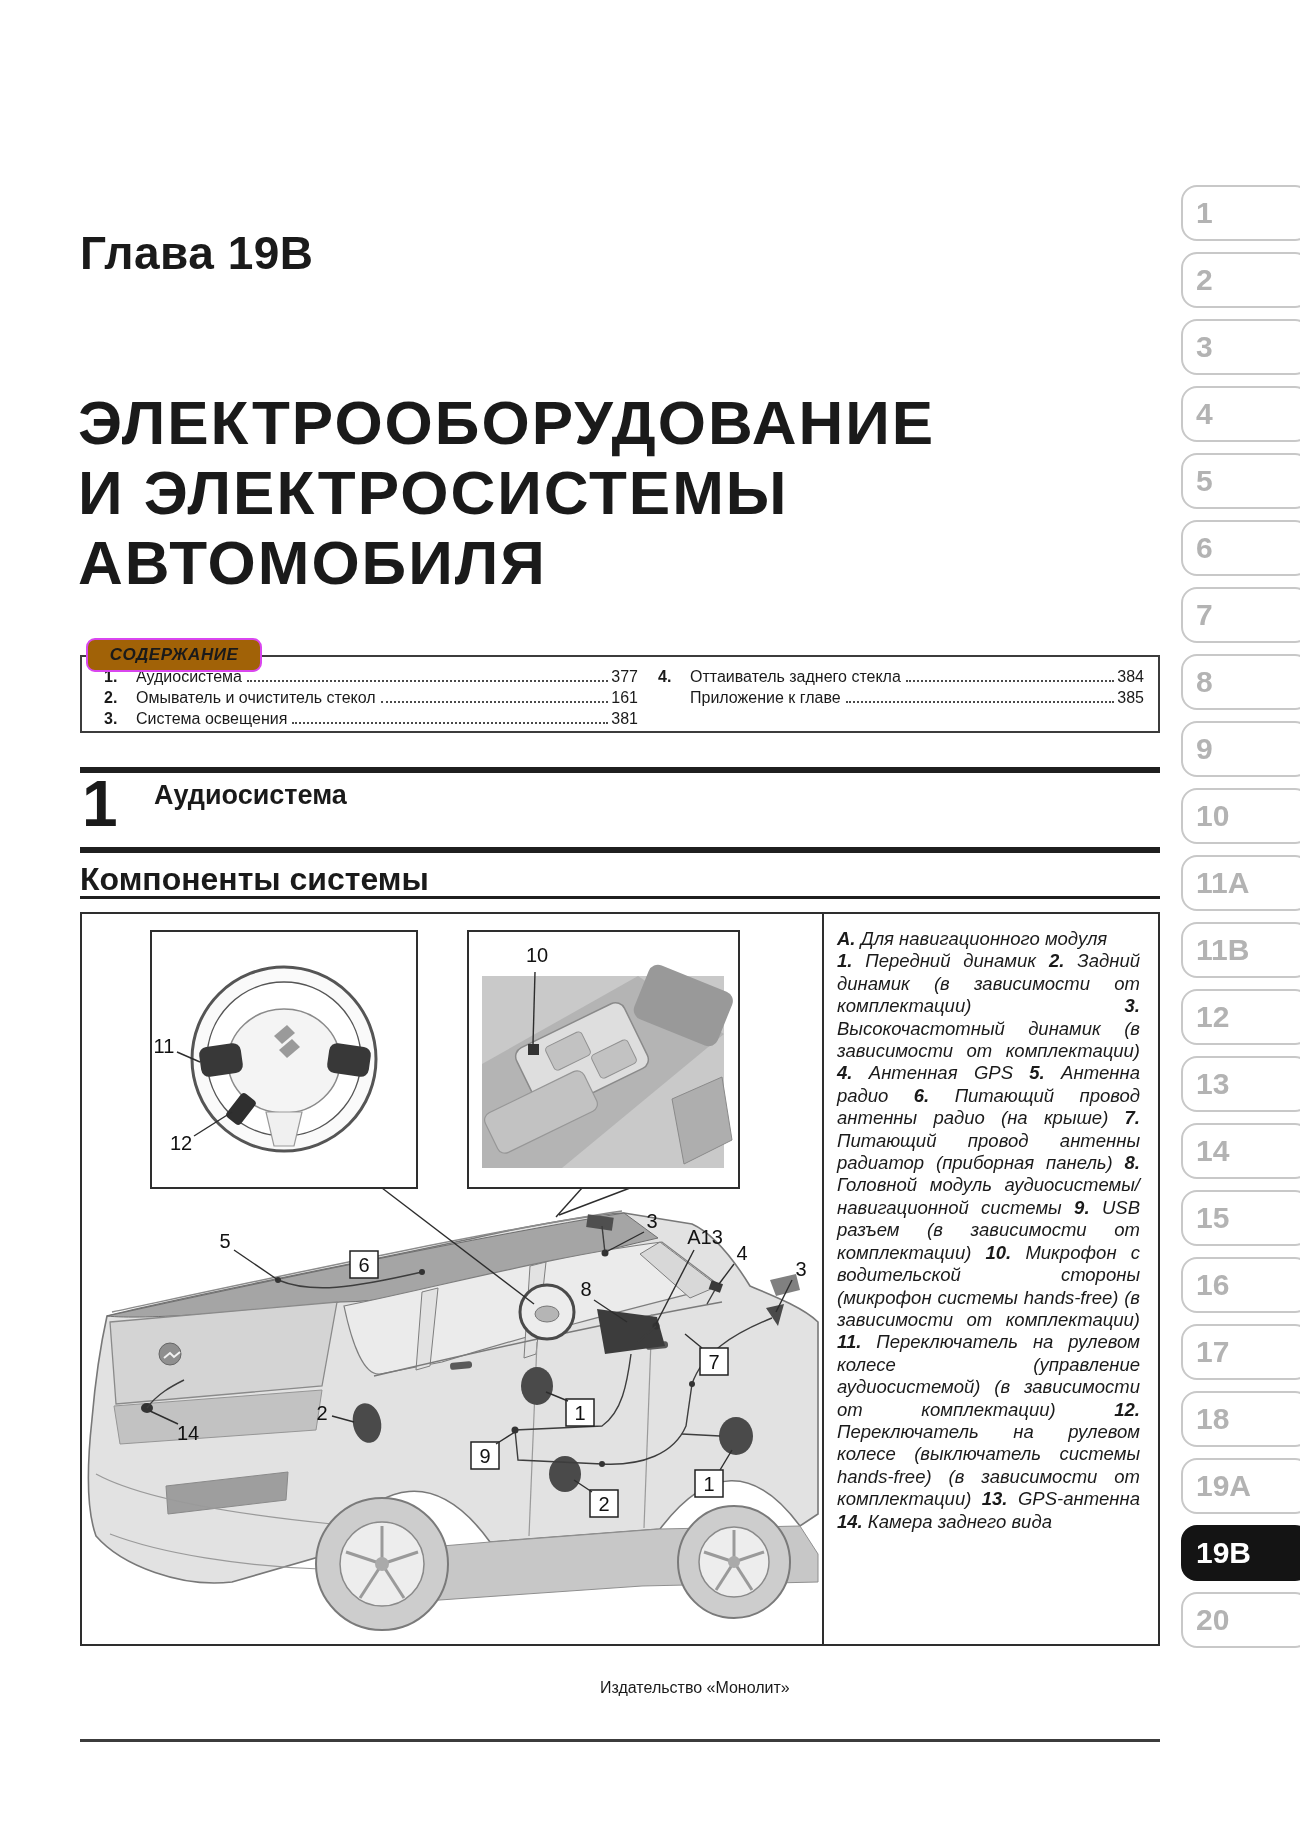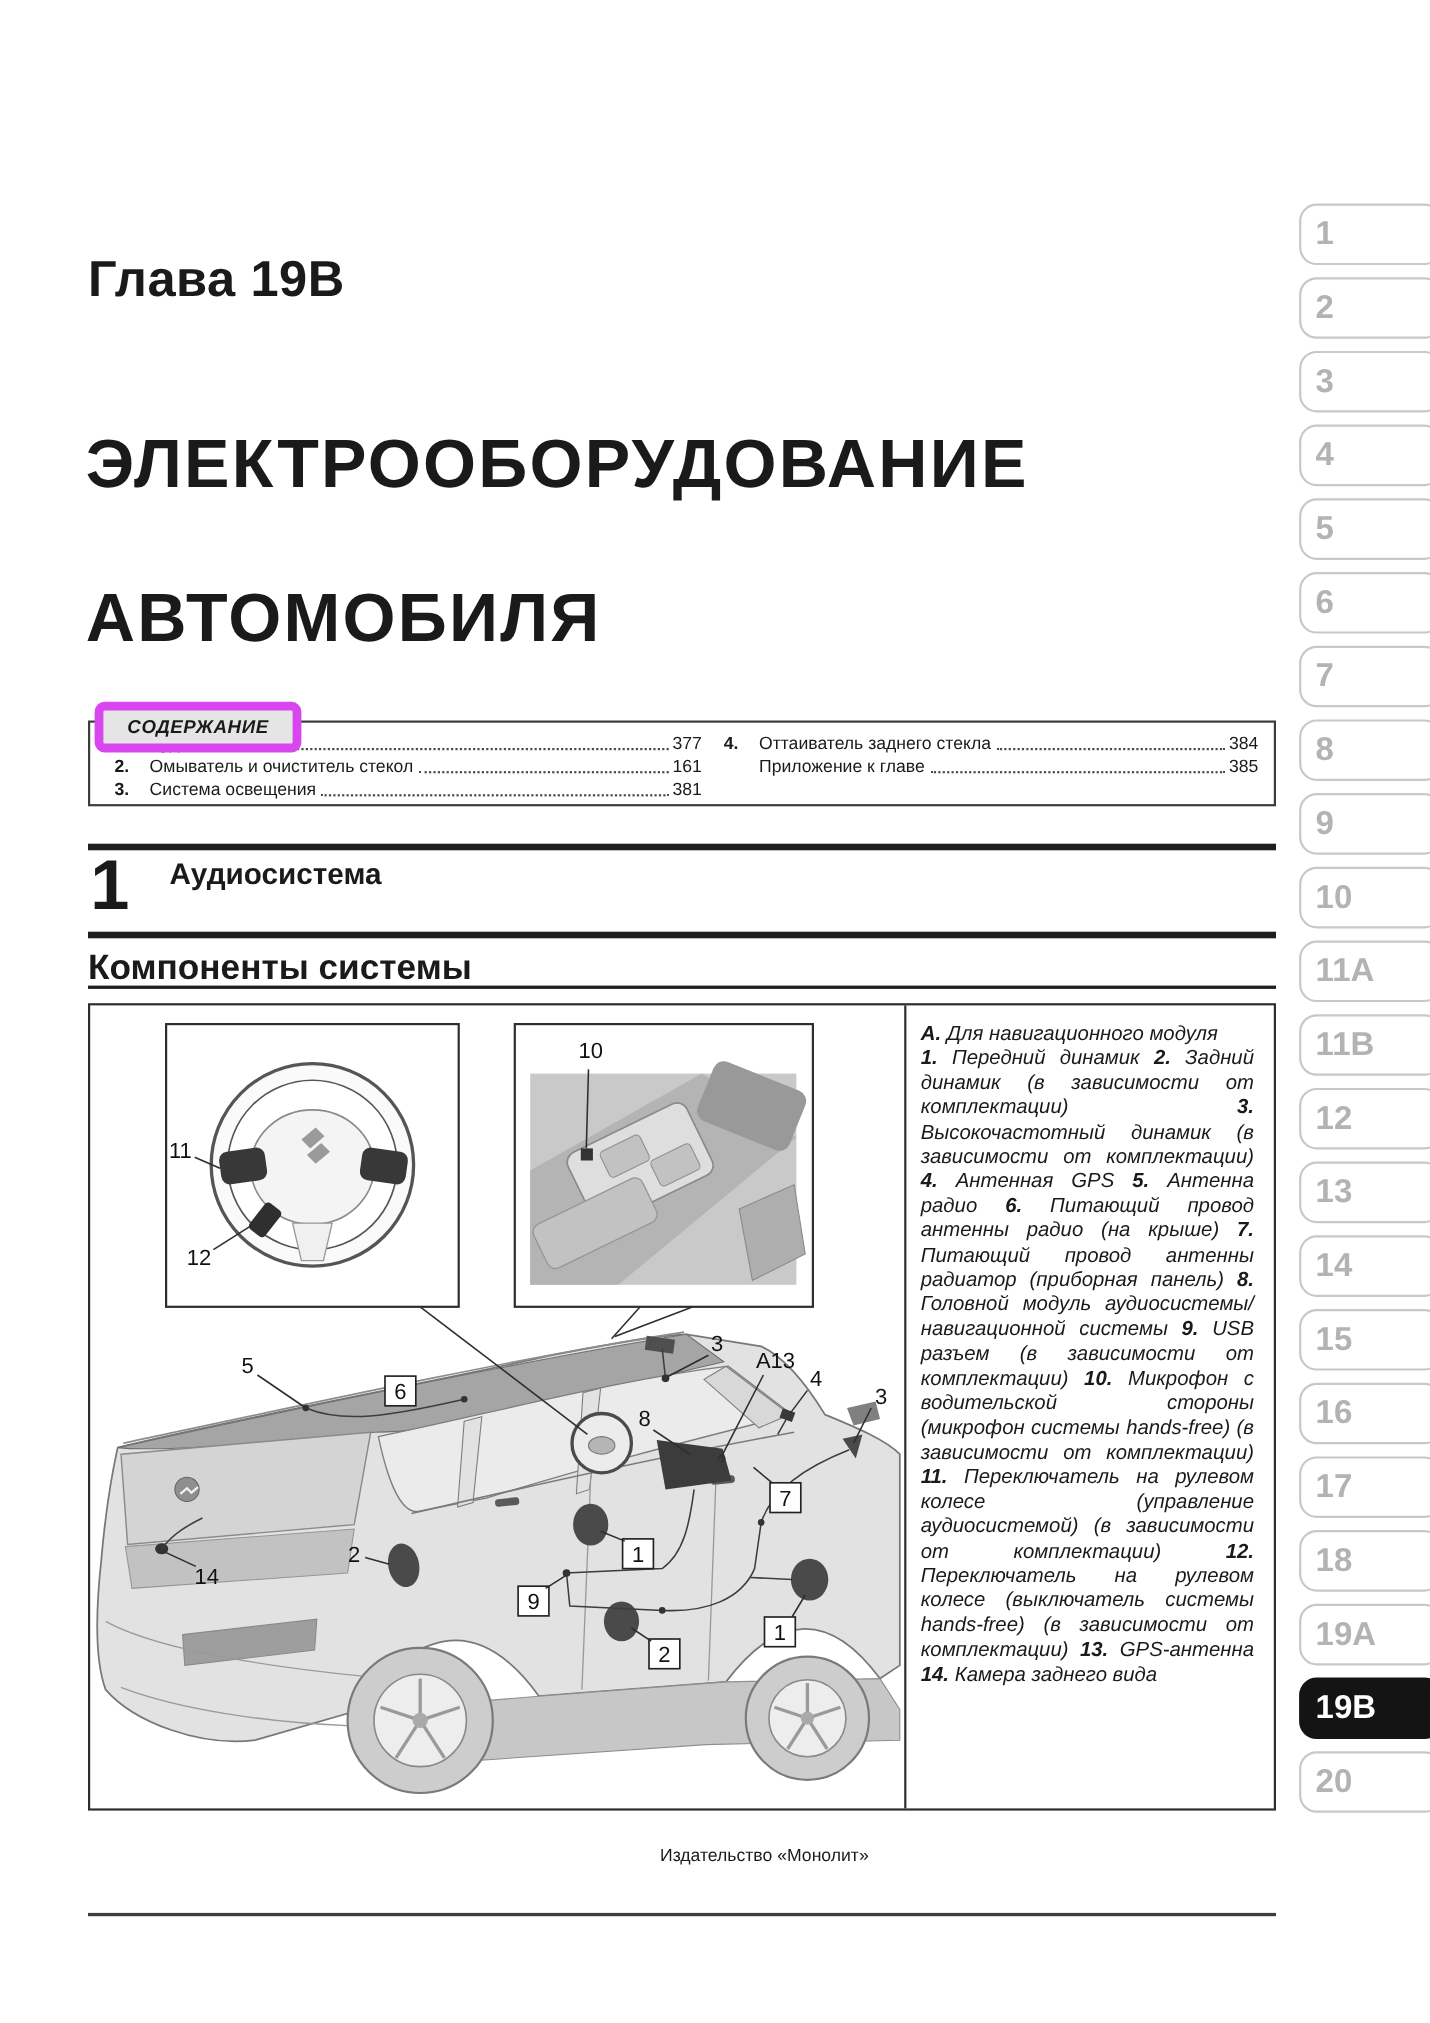--- a/index.html
+++ b/index.html
@@ -6,21 +6,21 @@
   .page{
     position:relative;width:1300px;height:1839px;background:#ffffff;
     font-family:"Liberation Sans",sans-serif;color:#1a1a1a;overflow:hidden;
   }
   .abs{position:absolute;}
   
   .chapter{left:80px;top:226px;font-size:46px;font-weight:bold;letter-spacing:0.5px;}
   .big-title{left:78px;top:388px;font-size:62px;font-weight:900;line-height:70px;letter-spacing:2px;}
   
   .toc-box{left:80px;top:655px;width:1080px;height:78px;border:2px solid #3c3c3c;background:#fff;box-sizing:border-box;}
-  .toc-pill{left:86px;top:638px;width:172px;height:30px;border:8px solid #d946ef;border-radius:9px;background:#e5e5e5;
+  .toc-pill{left:86px;top:638px;width:172px;height:30px;border:2px solid #d946ef;border-radius:9px;background:#a16207;
     font-style:italic;font-weight:bold;font-size:17px;display:flex;align-items:center;justify-content:center;letter-spacing:0.5px;z-index:3;}
   .toc-col{position:absolute;top:665px;}
   .toc-col.left{left:104px;width:534px;}
   .toc-col.right{left:658px;width:486px;}
   .toc-row{display:flex;align-items:flex-end;height:21px;font-size:16px;}
   .toc-num{width:32px;font-weight:bold;flex:0 0 auto;}
   .toc-label{flex:0 0 auto;white-space:nowrap;}
   .toc-dots{flex:1 1 auto;border-bottom:2px dotted #4a4a4a;margin:0 3px 4px 5px;height:1px;}
   .toc-page{flex:0 0 auto;}
   
@@ -53,21 +53,21 @@
 </style>
 </head>
 <body>
 
 <div class="page">
 
   <div class="abs chapter">Глава 19В</div>
 
   <div class="abs big-title">
     <span>ЭЛЕКТРООБОРУДОВАНИЕ</span><br>
-    <br>
+    <span>И ЭЛЕКТРОСИСТЕМЫ</span><br>
     <span>АВТОМОБИЛЯ</span>
   </div>
 
   <div class="abs toc-box"></div>
   <div class="abs toc-pill">СОДЕРЖАНИЕ</div>
 
   <div class="toc-col left">
     <div class="toc-row">
       <span class="toc-num">1.</span>
       <span class="toc-label">Аудиосистема</span>

